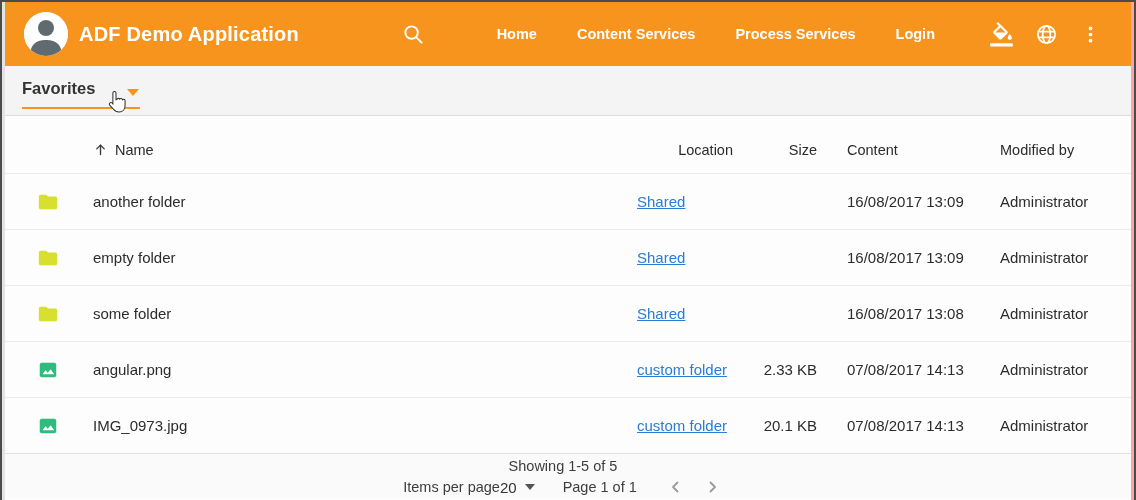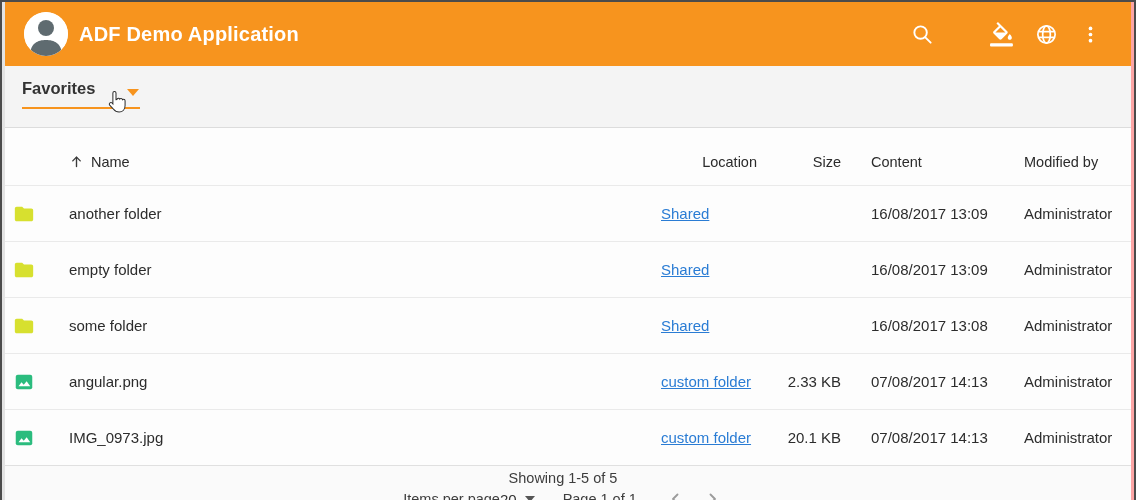--- a/index.html
+++ b/index.html
@@ -12,28 +12,28 @@
   .avatar{width:44px;height:44px;border-radius:50%;background:#fff;overflow:hidden;flex:0 0 auto;display:flex;align-items:flex-end;justify-content:center;}
   .app-title{color:#fff;font-size:20px;font-weight:700;margin-left:11px;letter-spacing:.2px;white-space:nowrap;}
   .header-spacer{flex:1;}
   .hdr-iconbtn{display:flex;align-items:center;justify-content:center;width:26px;height:26px;flex:0 0 auto;}
   .nav{display:flex;align-items:center;margin-left:30px;}
   .nav-item{color:#fff;font-size:14.5px;font-weight:700;white-space:nowrap;margin-left:40px;cursor:pointer;}
   .hdr-icons{display:flex;align-items:center;margin-left:36px;}
   .hdr-icons .hdr-iconbtn{margin-left:18px;}
 
   
-  .fav-strip{position:relative;height:62px;background:#f4f4f4;border-bottom:1px solid #dcdcdc;box-sizing:border-box;}
+  .fav-strip{position:relative;height:50px;background:#f4f4f4;border-bottom:1px solid #dcdcdc;box-sizing:border-box;}
   .fav-label{position:absolute;left:17px;top:13px;font-size:16.5px;font-weight:700;color:#333;}
   .fav-underline{position:absolute;left:17px;top:41px;width:118px;height:2px;background:#F7941E;}
   .fav-caret{position:absolute;left:122px;top:23px;width:0;height:0;border-left:6px solid transparent;border-right:6px solid transparent;border-top:7px solid #F7941E;}
   .hand-cursor{position:absolute;left:100px;top:24px;width:22px;height:24px;}
 
   
-  .grid-row{display:grid;grid-template-columns:56px 1fr 96px 84px 30px 153px 99px;padding:0 8px;align-items:center;box-sizing:border-box;}
+  .grid-row{display:grid;grid-template-columns:56px 1fr 96px 84px 30px 153px 99px;padding:0 32px;align-items:center;box-sizing:border-box;}
   .thead{height:57px;color:#2b2b2b;font-size:14.5px;padding-top:10px;}
   .th-name{display:flex;align-items:center;gap:7px;}
   .th-right{text-align:right;}
   .row{height:56px;border-top:1px solid #eaeaea;font-size:15px;color:#2c2c2c;background:#fdfdfd;}
   .cell-icon{display:flex;align-items:center;}
   .cell-size{text-align:right;color:#2c2c2c;}
   a.loc-link{color:#2A7CD4;text-decoration:underline;font-size:15px;}
 
   
   .pagination{height:45px;border-top:1px solid #e0e0e0;background:#fafafa;display:flex;align-items:center;padding:4px 34px 0 24px;box-sizing:border-box;color:#3d3d3d;font-size:14.5px;flex-direction:column;}
@@ -64,20 +64,26 @@
     <div class="app-title">ADF Demo Application</div>
     <div class="header-spacer"></div>
 
     <div class="hdr-iconbtn">
       <svg width="23" height="23" viewBox="0 0 24 24" fill="none" stroke="#ffffff" stroke-width="2" stroke-linecap="round">
         <circle cx="10" cy="10" r="6.5"></circle>
             <line x1="15.2" y1="15.2" x2="20.5" y2="20.5"></line>
       </svg>
     </div>
 
+    <nav class="nav">
+      <span class="nav-item">Home</span>
+      <span class="nav-item">Content Services</span>
+      <span class="nav-item">Process Services</span>
+      <span class="nav-item">Login</span>
+    </nav>
 
     <div class="hdr-icons">
       <div class="hdr-iconbtn">
         <svg width="25" height="25" viewBox="0 0 24 24" fill="#ffffff">
           <path d="M16.56 8.94L7.62 0 6.21 1.41l2.38 2.38-5.15 5.15c-.59.59-.59 1.54 0 2.12l5.5 5.5c.29.3.68.44 1.06.44s.77-.15 1.06-.44l5.5-5.5c.59-.58.59-1.53 0-2.12zM5.21 10L10 5.21 14.79 10H5.21zM19 11.5s-2 2.17-2 3.5c0 1.1.9 2 2 2s2-.9 2-2c0-1.33-2-3.5-2-3.5z"></path>
           <rect x="0" y="20.5" width="22" height="3" rx="1"></rect>
         </svg>
       </div>
       <div class="hdr-iconbtn">
         <svg width="23" height="23" viewBox="0 0 24 24" fill="none" stroke="#ffffff" stroke-width="1.8">

